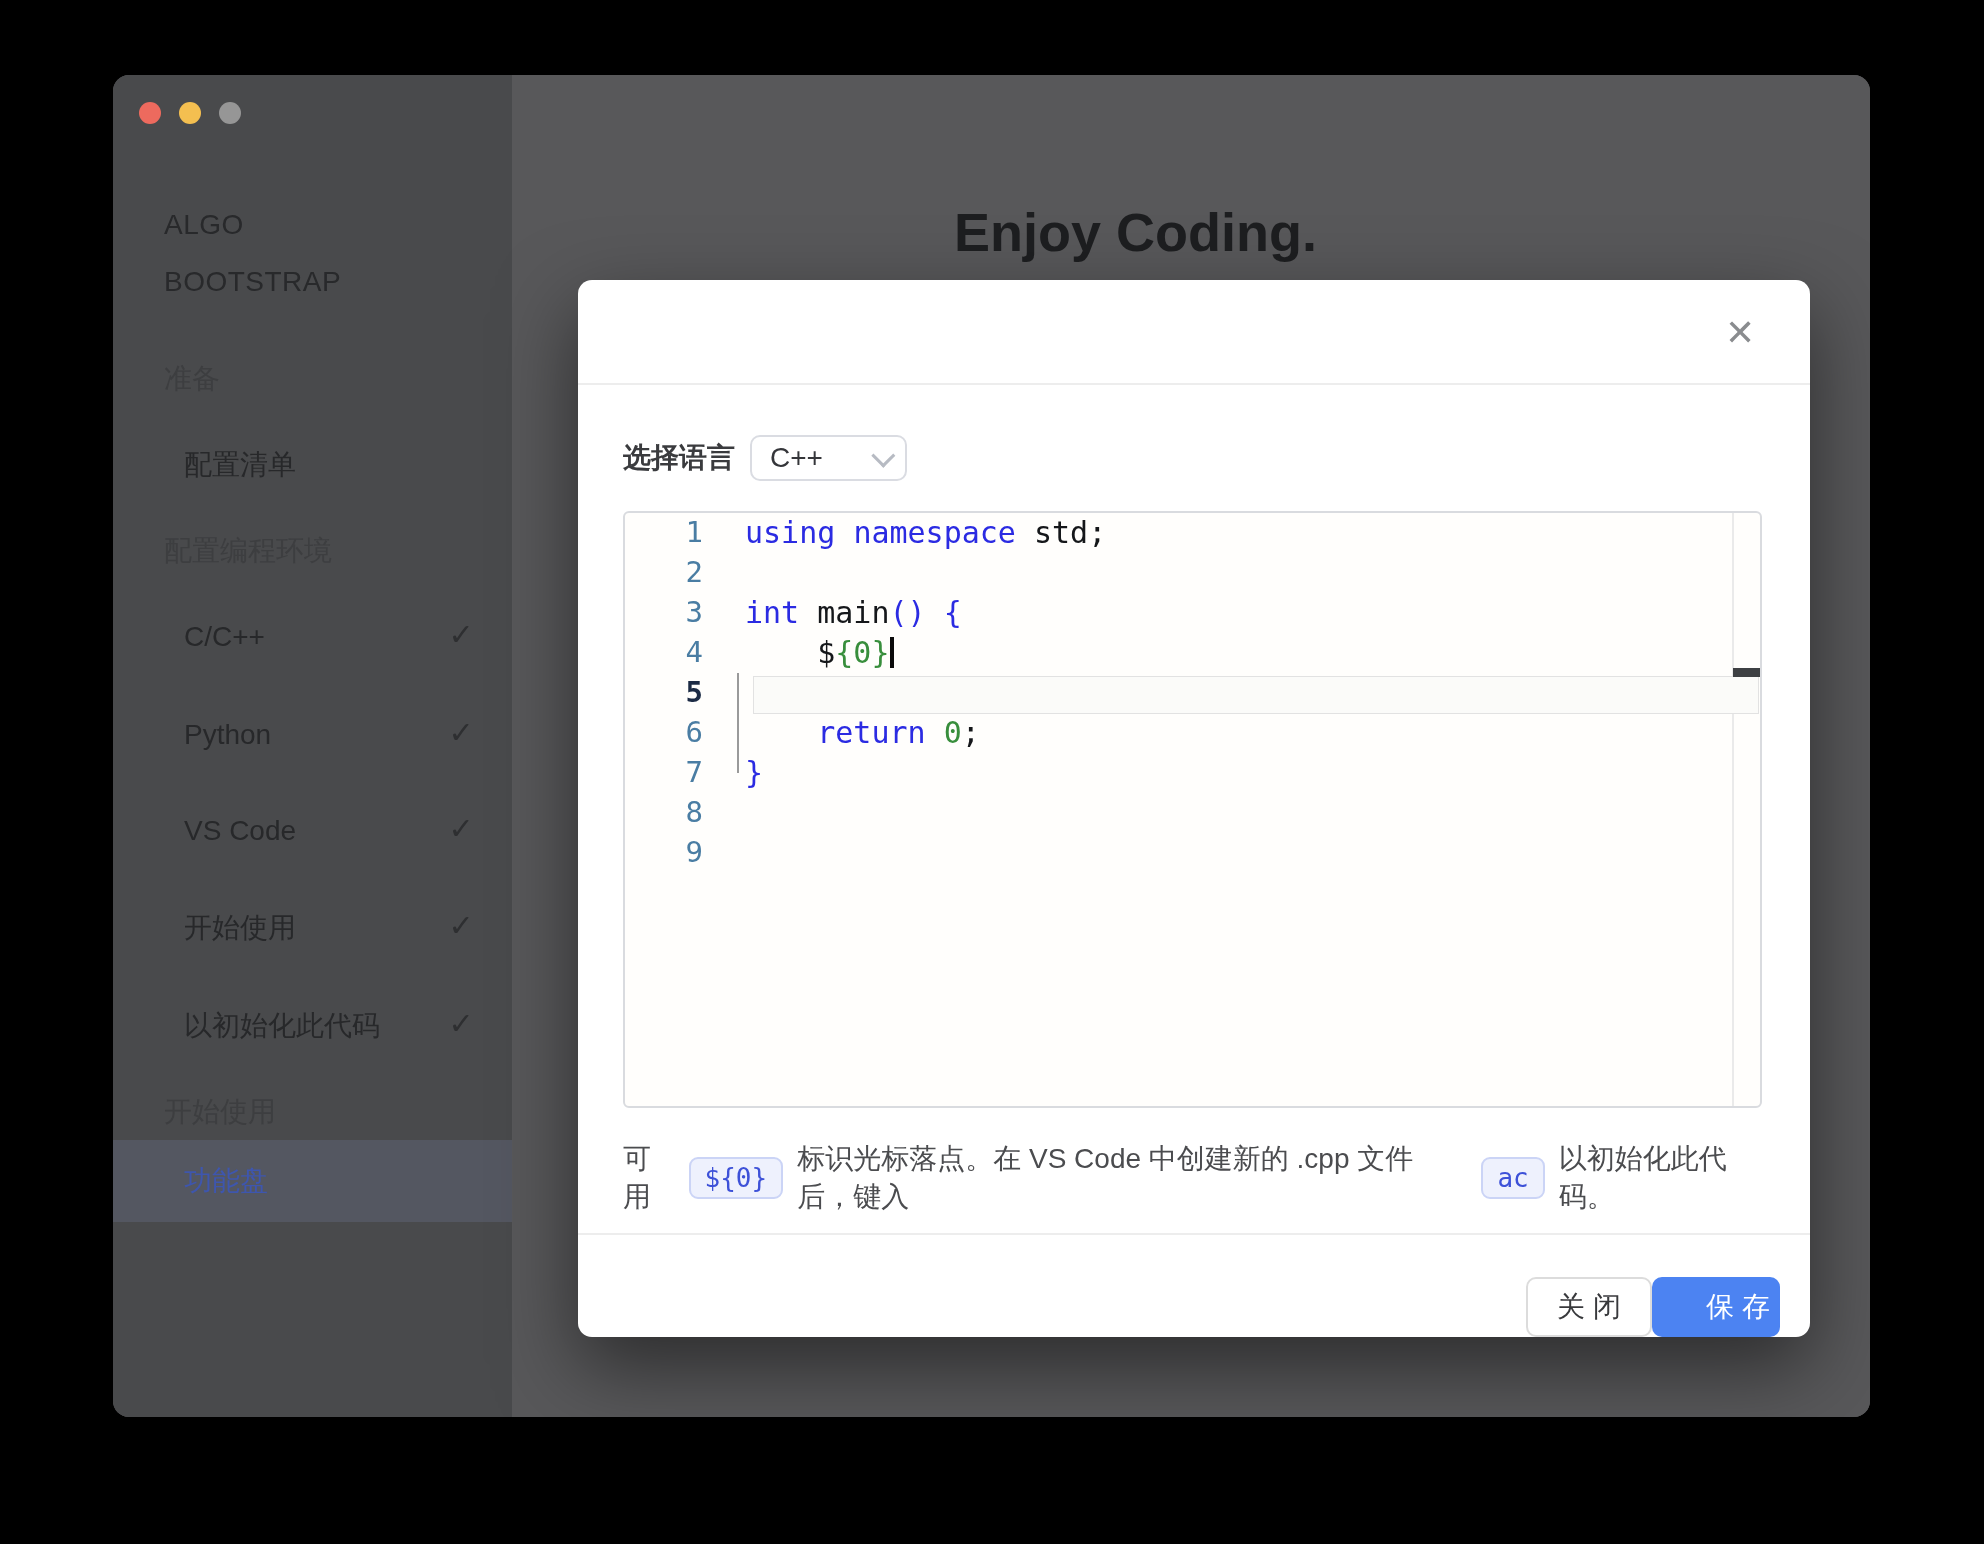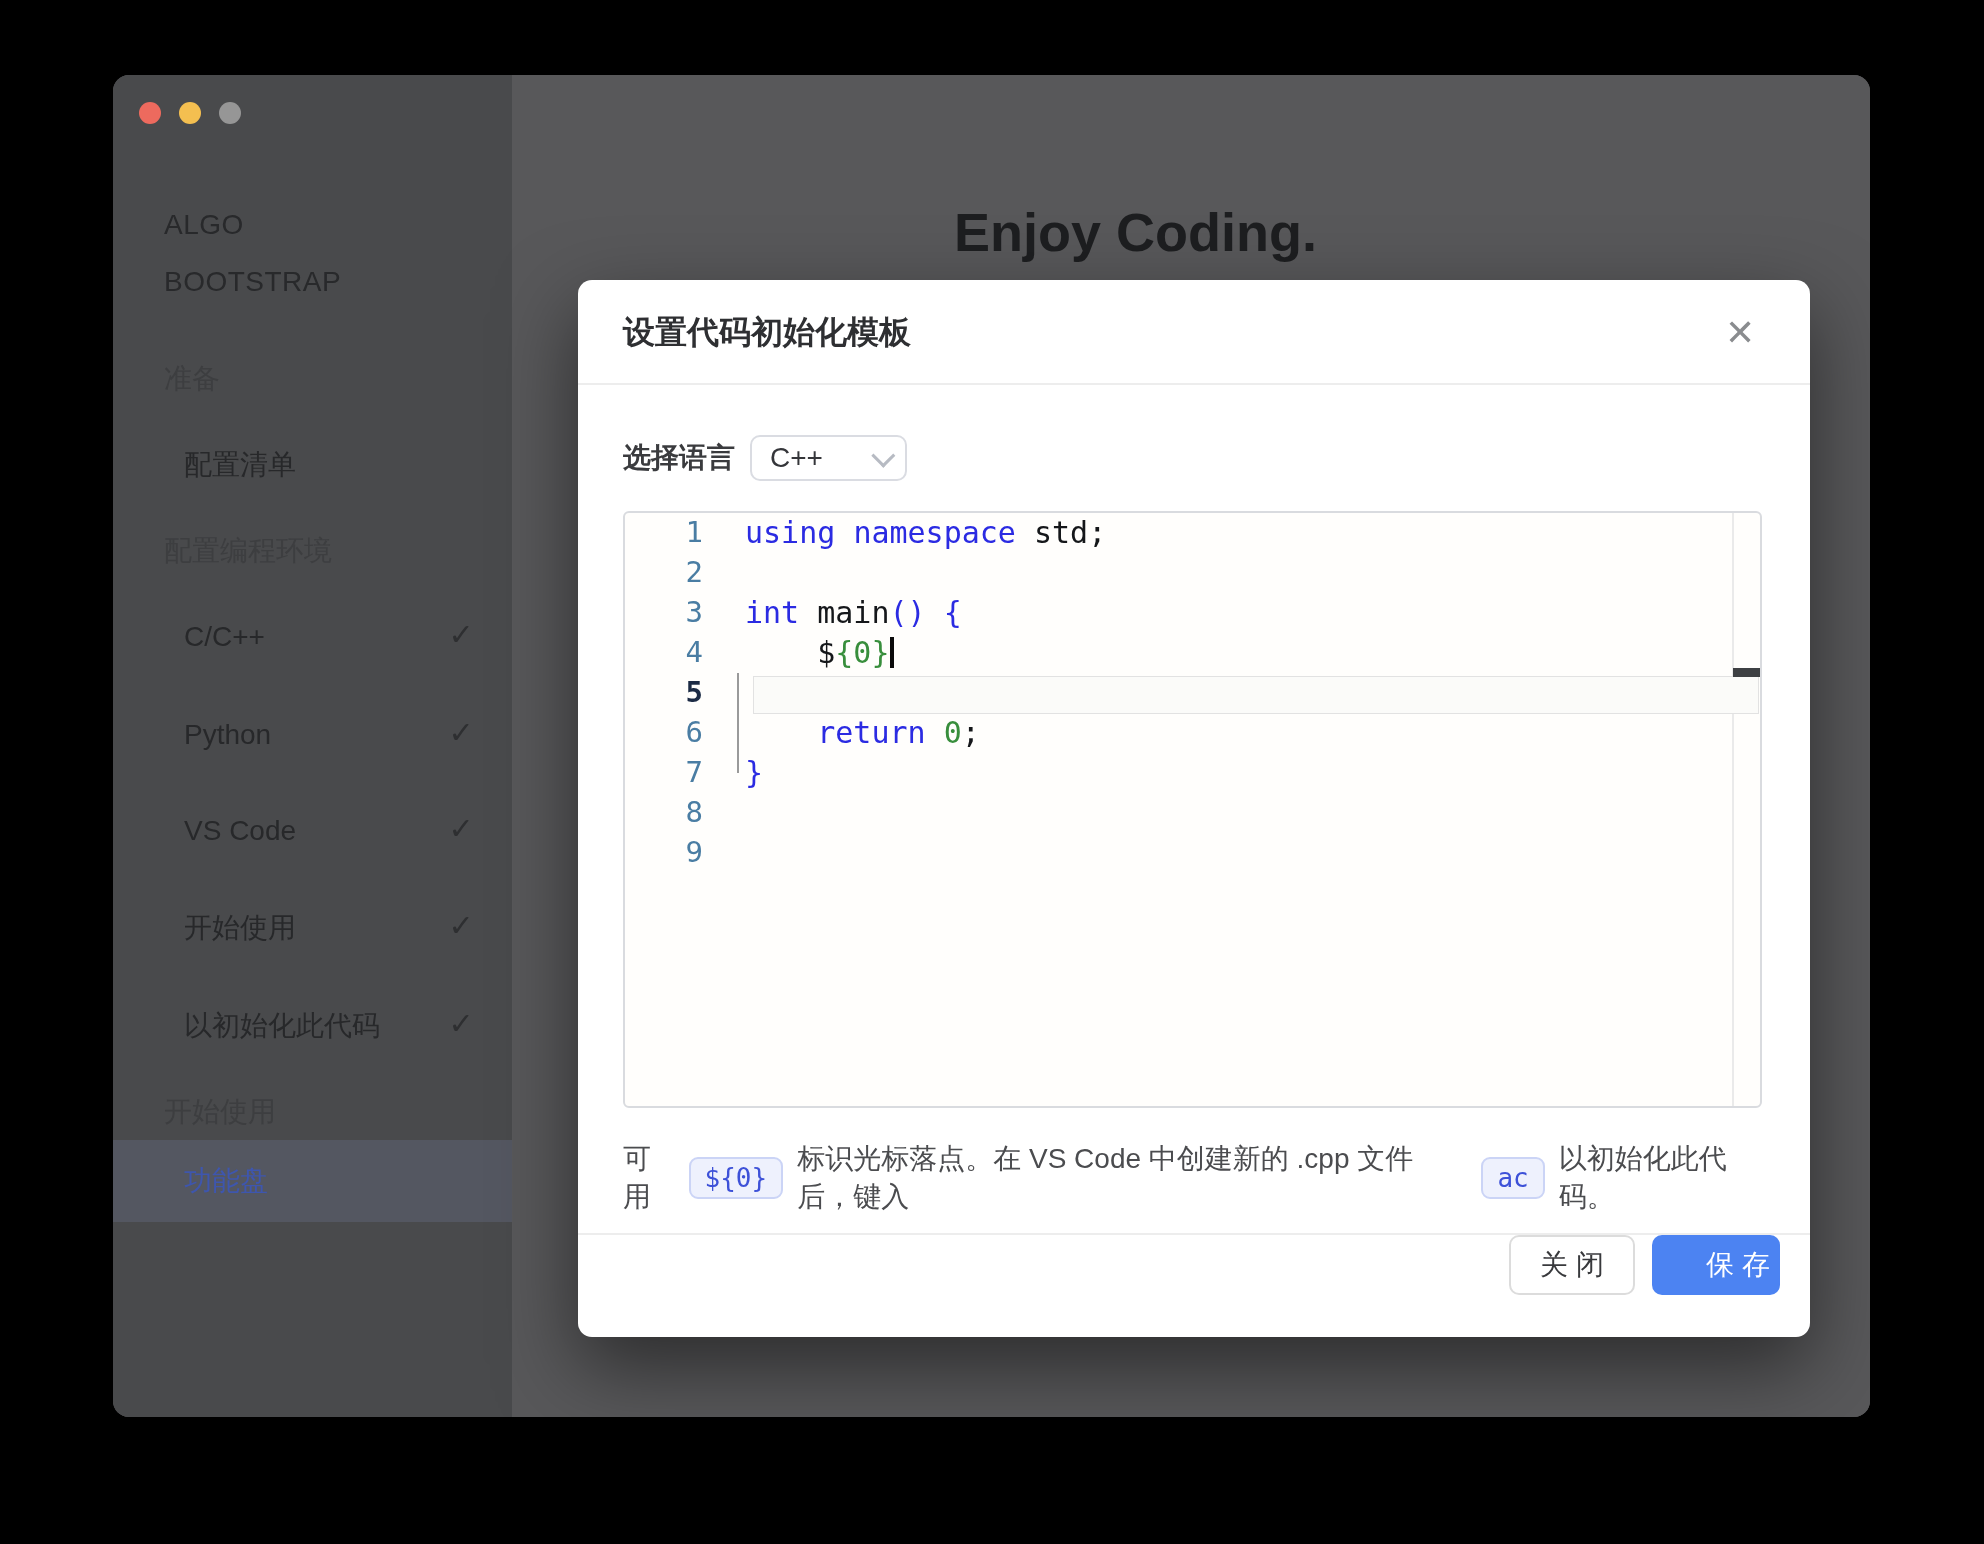--- a/index.html
+++ b/index.html
@@ -56,22 +56,22 @@
   .sb-track{position:absolute;right:26px;top:0;bottom:0;width:2px;background:#eaeaea;z-index:1;}
   .sb-marker{position:absolute;right:0;width:27px;height:9px;background:#3e4043;z-index:4;}
   
   .hint{position:absolute;left:45px;top:860px;right:45px;display:flex;align-items:center;gap:14px;
         font-size:28px;color:#4b4c4f;flex-wrap:nowrap;}
   .pill{display:inline-flex;align-items:center;justify-content:center;padding:4px 14px;
         border:2px solid #cbd4f6;border-radius:9px;background:#eef1fd;
         font:26px "DejaVu Sans Mono", monospace;color:var(--link_blue);}
   
   .m-footer{position:absolute;left:0;top:953px;width:100%;height:104px;border-top:2px solid #ededed;
-            box-sizing:border-box;display:flex;align-items:flex-start;justify-content:flex-end;
-            gap:17px;padding-right:30px;}
+            box-sizing:border-box;display:flex;align-items:flex-end;justify-content:flex-end;
+            gap:0;padding-right:30px;}
   .btn{height:60px;border-radius:10px;display:flex;align-items:center;justify-content:center;
        font-size:28px;cursor:pointer;box-sizing:border-box;}
   .btn-close{width:126px;background:#fff;border:2px solid #dcdcdc;color:#38393c;}
   .btn-save{width:128px;background:var(--accent);color:#fff;border:none;padding-left:44px;}
 </style>
 </head>
 <body>
 
 <div class="stage">
   <div class="window">
@@ -107,21 +107,20 @@
       <div class="sb-row sb-item sb-active" style="top:1086px">功能盘</div>
     </div>
 
     <div class="main">
       <div class="hero">Enjoy Coding.</div>
     </div>
   </div>
 
   <div class="modal">
     <div class="m-header">
-      <div class="m-title">设置代码初始化模板</div>
       <div class="m-close">✕</div>
     </div>
 
     <div class="lang-label">选择语言</div>
     <div class="lang-select">
       <span class="lang-value">C++</span>
       <span class="chev"></span>
     </div>
 
     <div class="editor">

